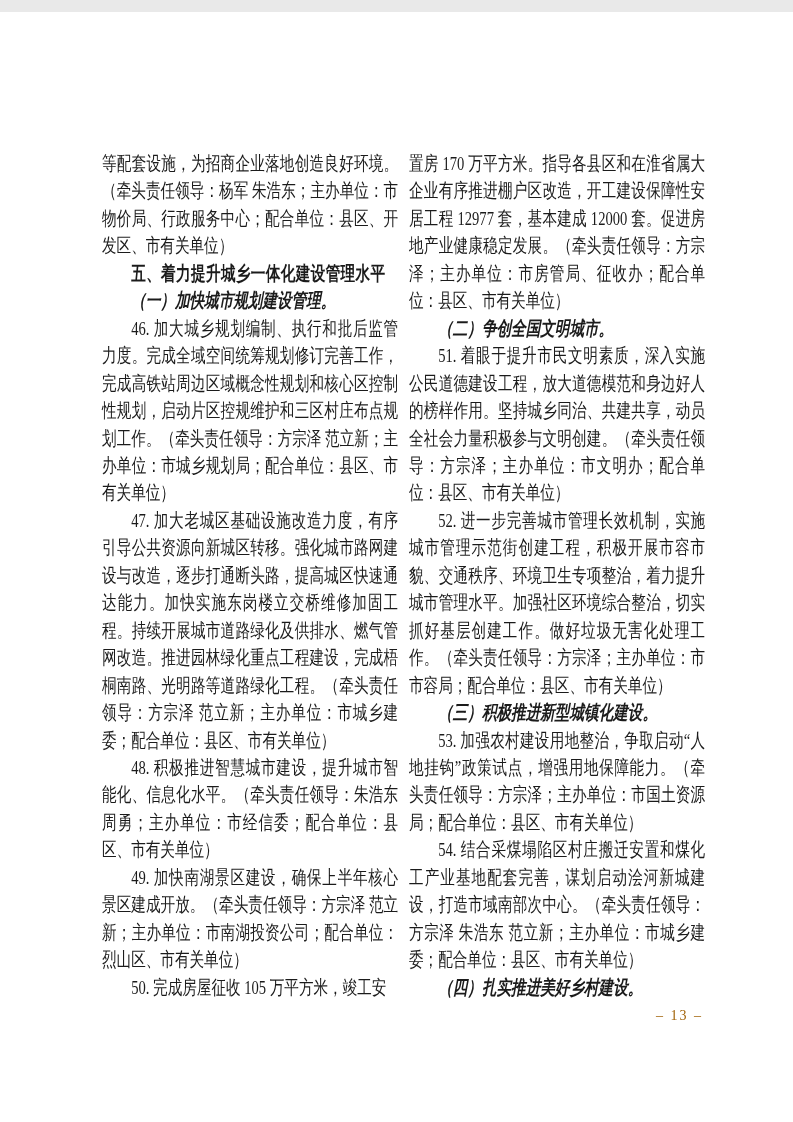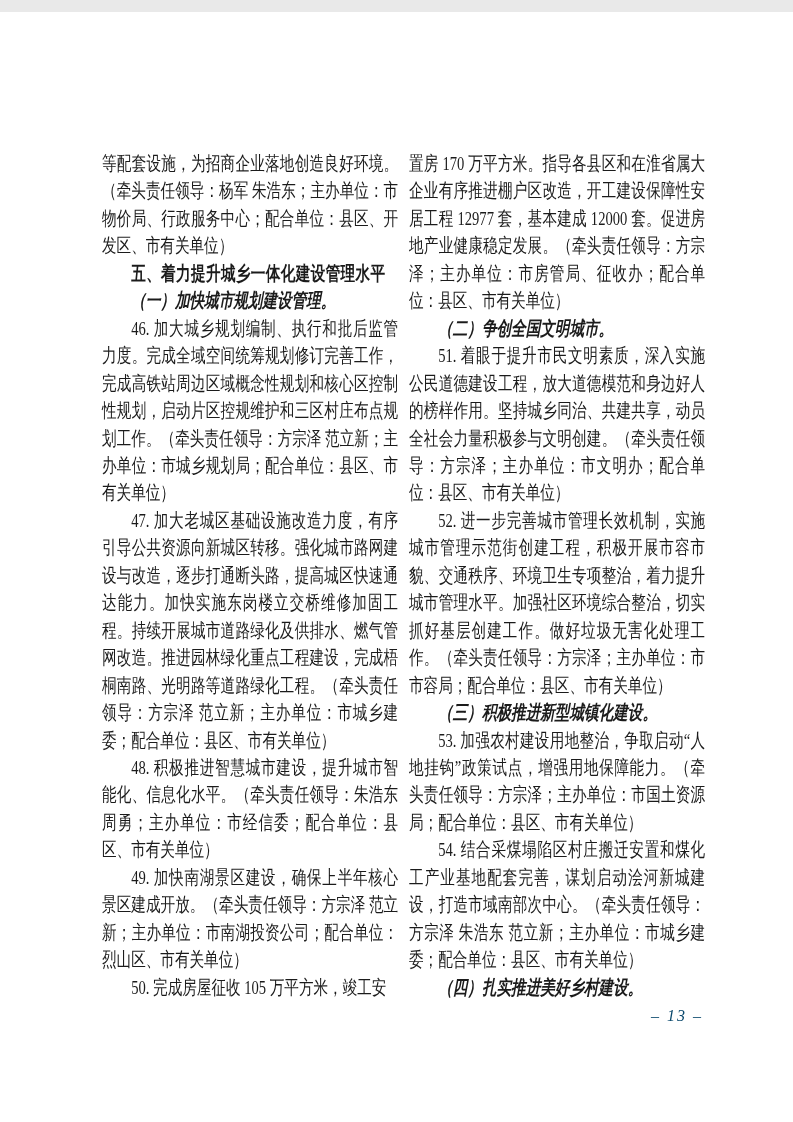--- a/index.html
+++ b/index.html
@@ -46,26 +46,25 @@
     letter-spacing: 0.5px;
   }
   .col p.h2 {
     font-weight: 700;
     font-style: italic;
   }
   .page-number {
     position: absolute;
     top: 994px;
     right: 90px;
-    font-size: 16px;
+    font-size: 14px;
     line-height: 20px;
     letter-spacing: 2px;
-    color: #0c4a6e;
+    color: #a16207;
     font-family: "Liberation Serif", "DejaVu Serif", serif;
-    font-style: italic;
   }
 </style>
 </head>
 <body>
 
 <div class="page">
 
   <div class="col col-left">
     <p class="cont">等配套设施，为招商企业落地创造良好环境。（牵头责任领导：杨军 朱浩东；主办单位：市物价局、行政服务中心；配合单位：县区、开发区、市有关单位）</p>
     <p class="h1">五、着力提升城乡一体化建设管理水平</p>

